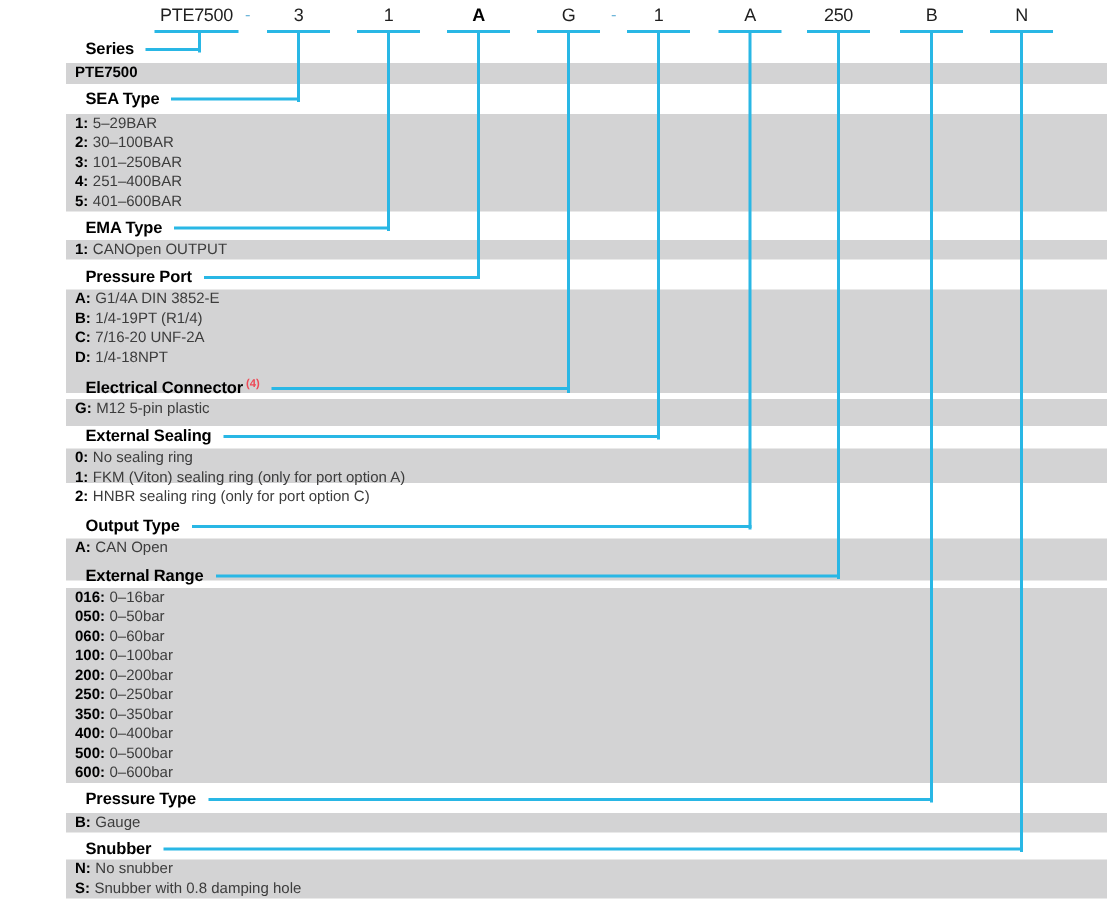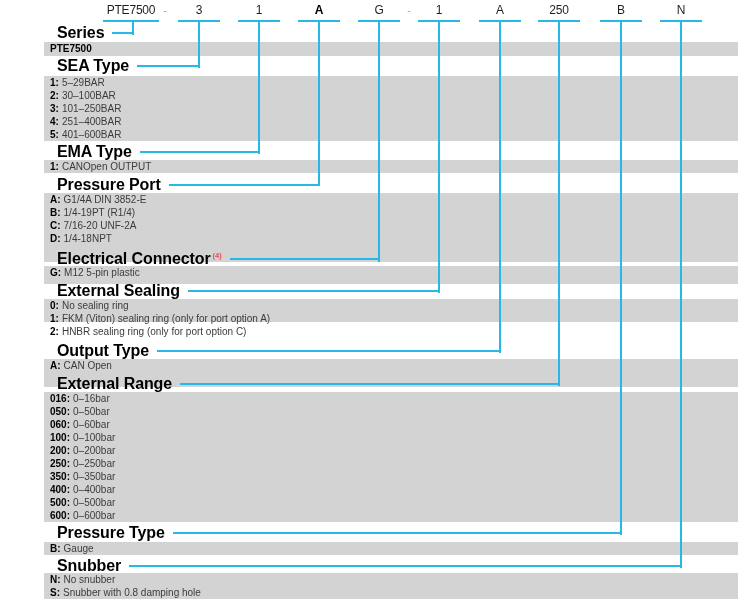--- a/index.html
+++ b/index.html
@@ -11,21 +11,21 @@
   .code{
     position:absolute;top:3px;transform:translateX(-50%);
     font-size:12px;color:#1f1f1f;white-space:nowrap;letter-spacing:-0.2px;
   }
   .code.b{font-weight:bold;color:#000;}
   .code.dash{color:#6fb6d9;font-size:11px;top:4px;}
   .ul{position:absolute;top:20px;height:2px;background:#29b7e5;}
   .vl{position:absolute;width:2px;background:#29b7e5;z-index:5;}
   
   .hdr{position:absolute;left:13px;right:0;height:14px;display:flex;align-items:center;z-index:6;}
-  .hdr .t{font-size:16px;font-weight:bold;color:#000;white-space:nowrap;letter-spacing:-0.1px;}
+  .hdr .t{font-size:11px;font-weight:bold;color:#000;white-space:nowrap;letter-spacing:-0.1px;}
   .hdr .sup{font-size:7.5px;font-weight:bold;color:#ed4a57;align-self:flex-start;margin-left:2px;line-height:8px;}
   .hdr .hl{height:2px;background:#29b7e5;flex:1;margin-left:8px;}
   
   .band{position:absolute;left:0;width:730px;background:#d3d3d4;z-index:1;}
   .opt{height:13px;line-height:13px;font-size:10px;color:#3c3c3c;padding-left:6px;white-space:nowrap;}
   .opt b{color:#000;font-weight:bold;margin-right:3px;}
   .band.tall .opt{height:14px;line-height:14px;}
 </style>
 </head>
 <body>

